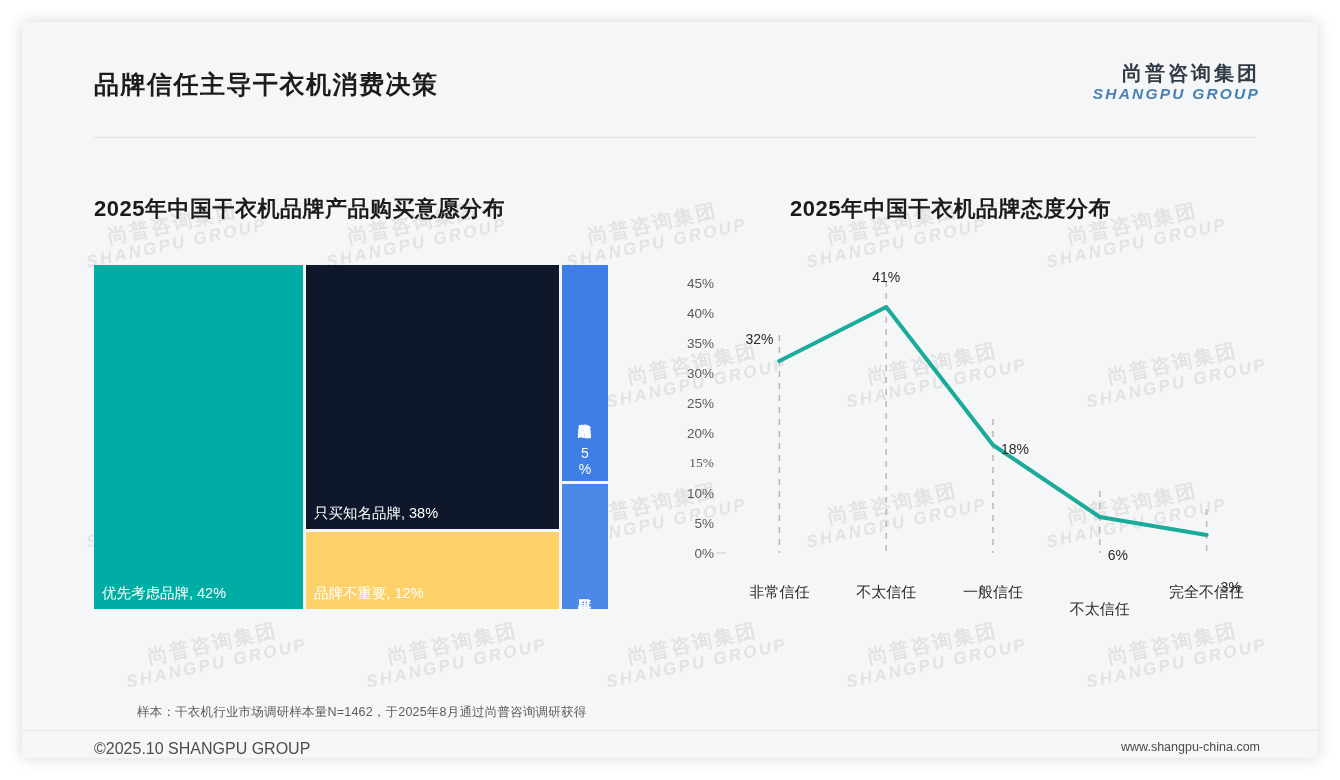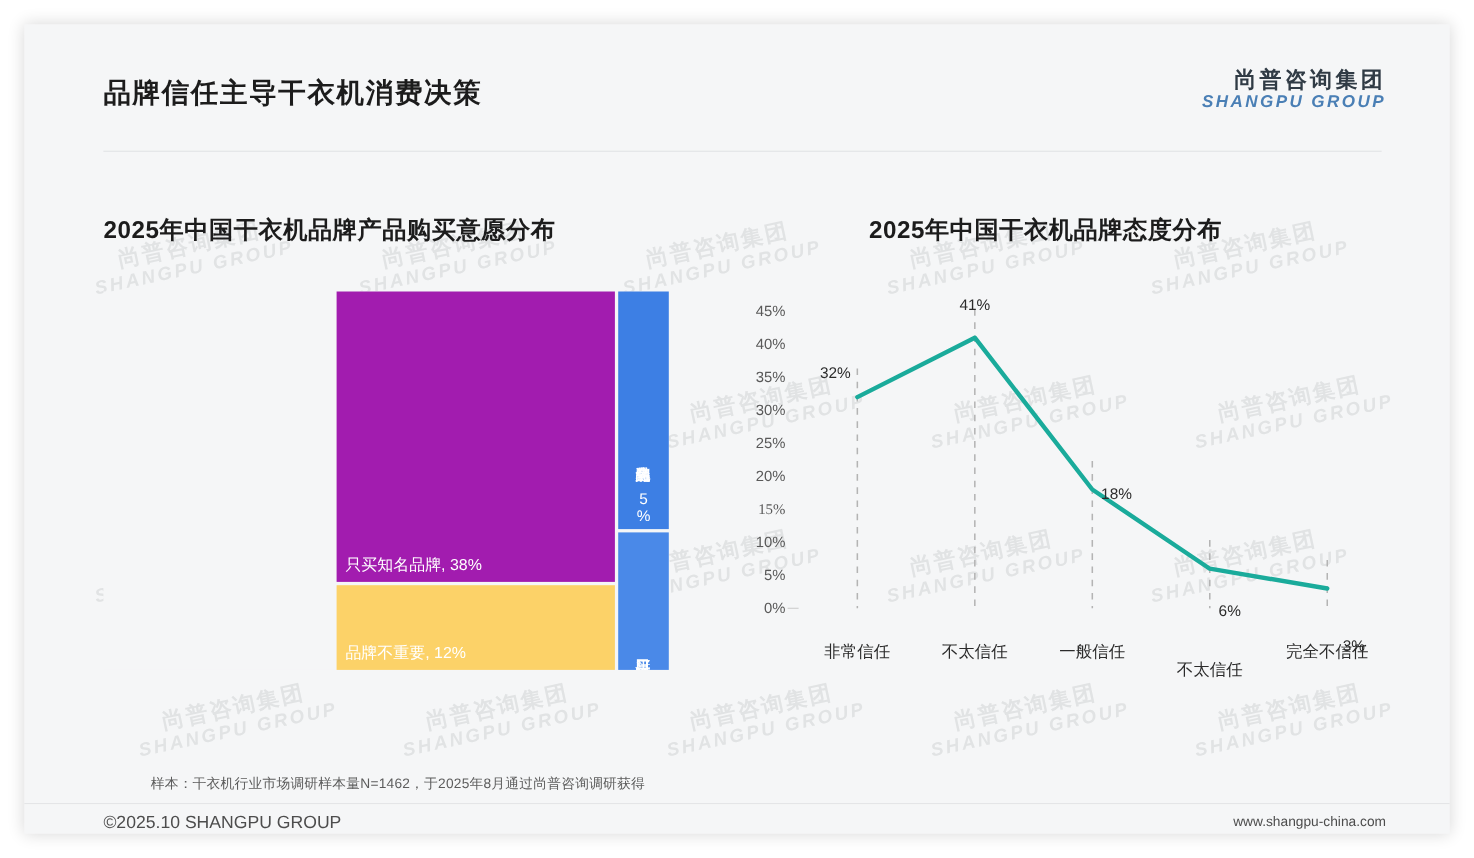--- a/index.html
+++ b/index.html
@@ -187,21 +187,24 @@
       <div class="cn">尚普咨询集团</div>
       <div class="en">SHANGPU GROUP</div>
     </div>
   </div>
   <div class="hdr-divider"></div>
 
   <div class="panel-title" id="t-left">2025年中国干衣机品牌产品购买意愿分布</div>
   <div class="panel-title" id="t-right">2025年中国干衣机品牌态度分布</div>
 
   <div id="treemap">
-      <div class="tm-cell" style="left: 212px; top: 0px; width: 253px; height: 264px; background: #a21caf;">
+      <div class="tm-cell" style="left: 0px; top: 0px; width: 209px; height: 344px; background: rgb(0, 173, 164);">
+        <div class="tm-label">优先考虑品牌, 42%</div>
+      </div>
+      <div class="tm-cell" style="left: 212px; top: 0px; width: 253px; height: 264px; background: #0f172a;">
         <div class="tm-label">只买知名品牌, 38%</div>
       </div>
       <div class="tm-cell" style="left: 212px; top: 267px; width: 253px; height: 77px; background: rgb(252, 210, 104);">
         <div class="tm-label">品牌不重要, 12%</div>
       </div>
       <div class="tm-cell" style="left: 468px; top: 0px; width: 46px; height: 216px; background: rgb(61, 127, 228);">
         <div class="tm-vert-wrap">
           <div class="tm-vert" style="position: static;">避免知名品牌, 5%</div>
         </div>
       </div>

